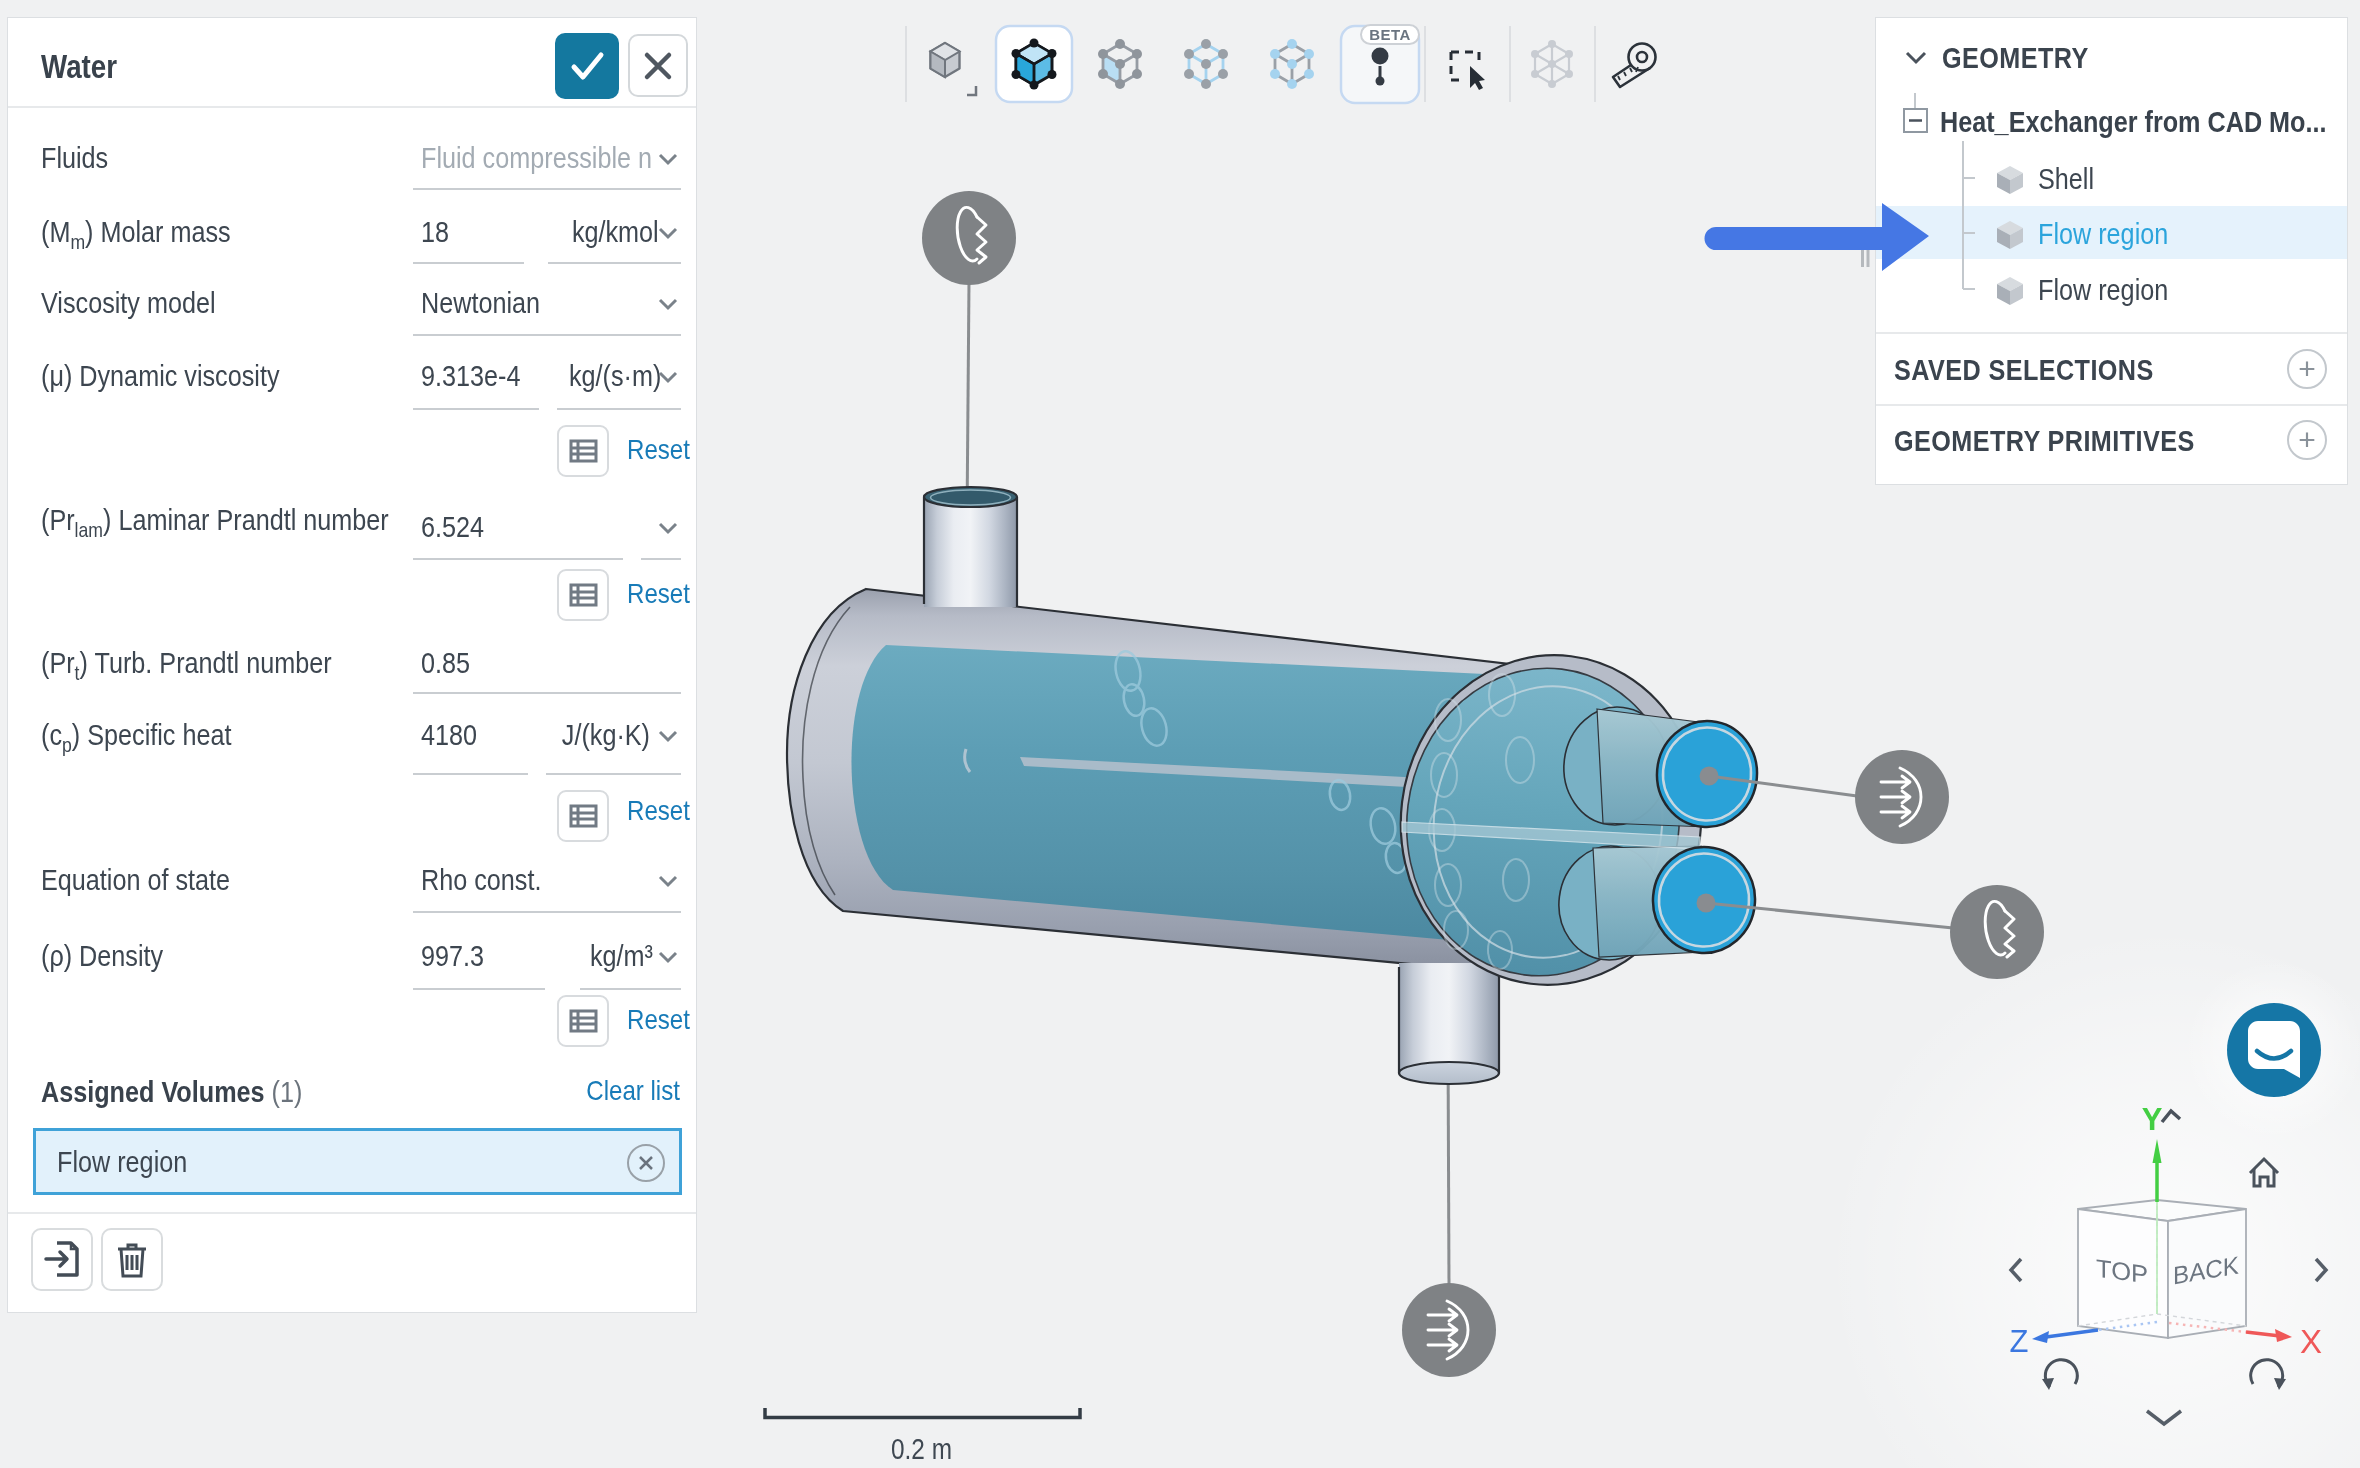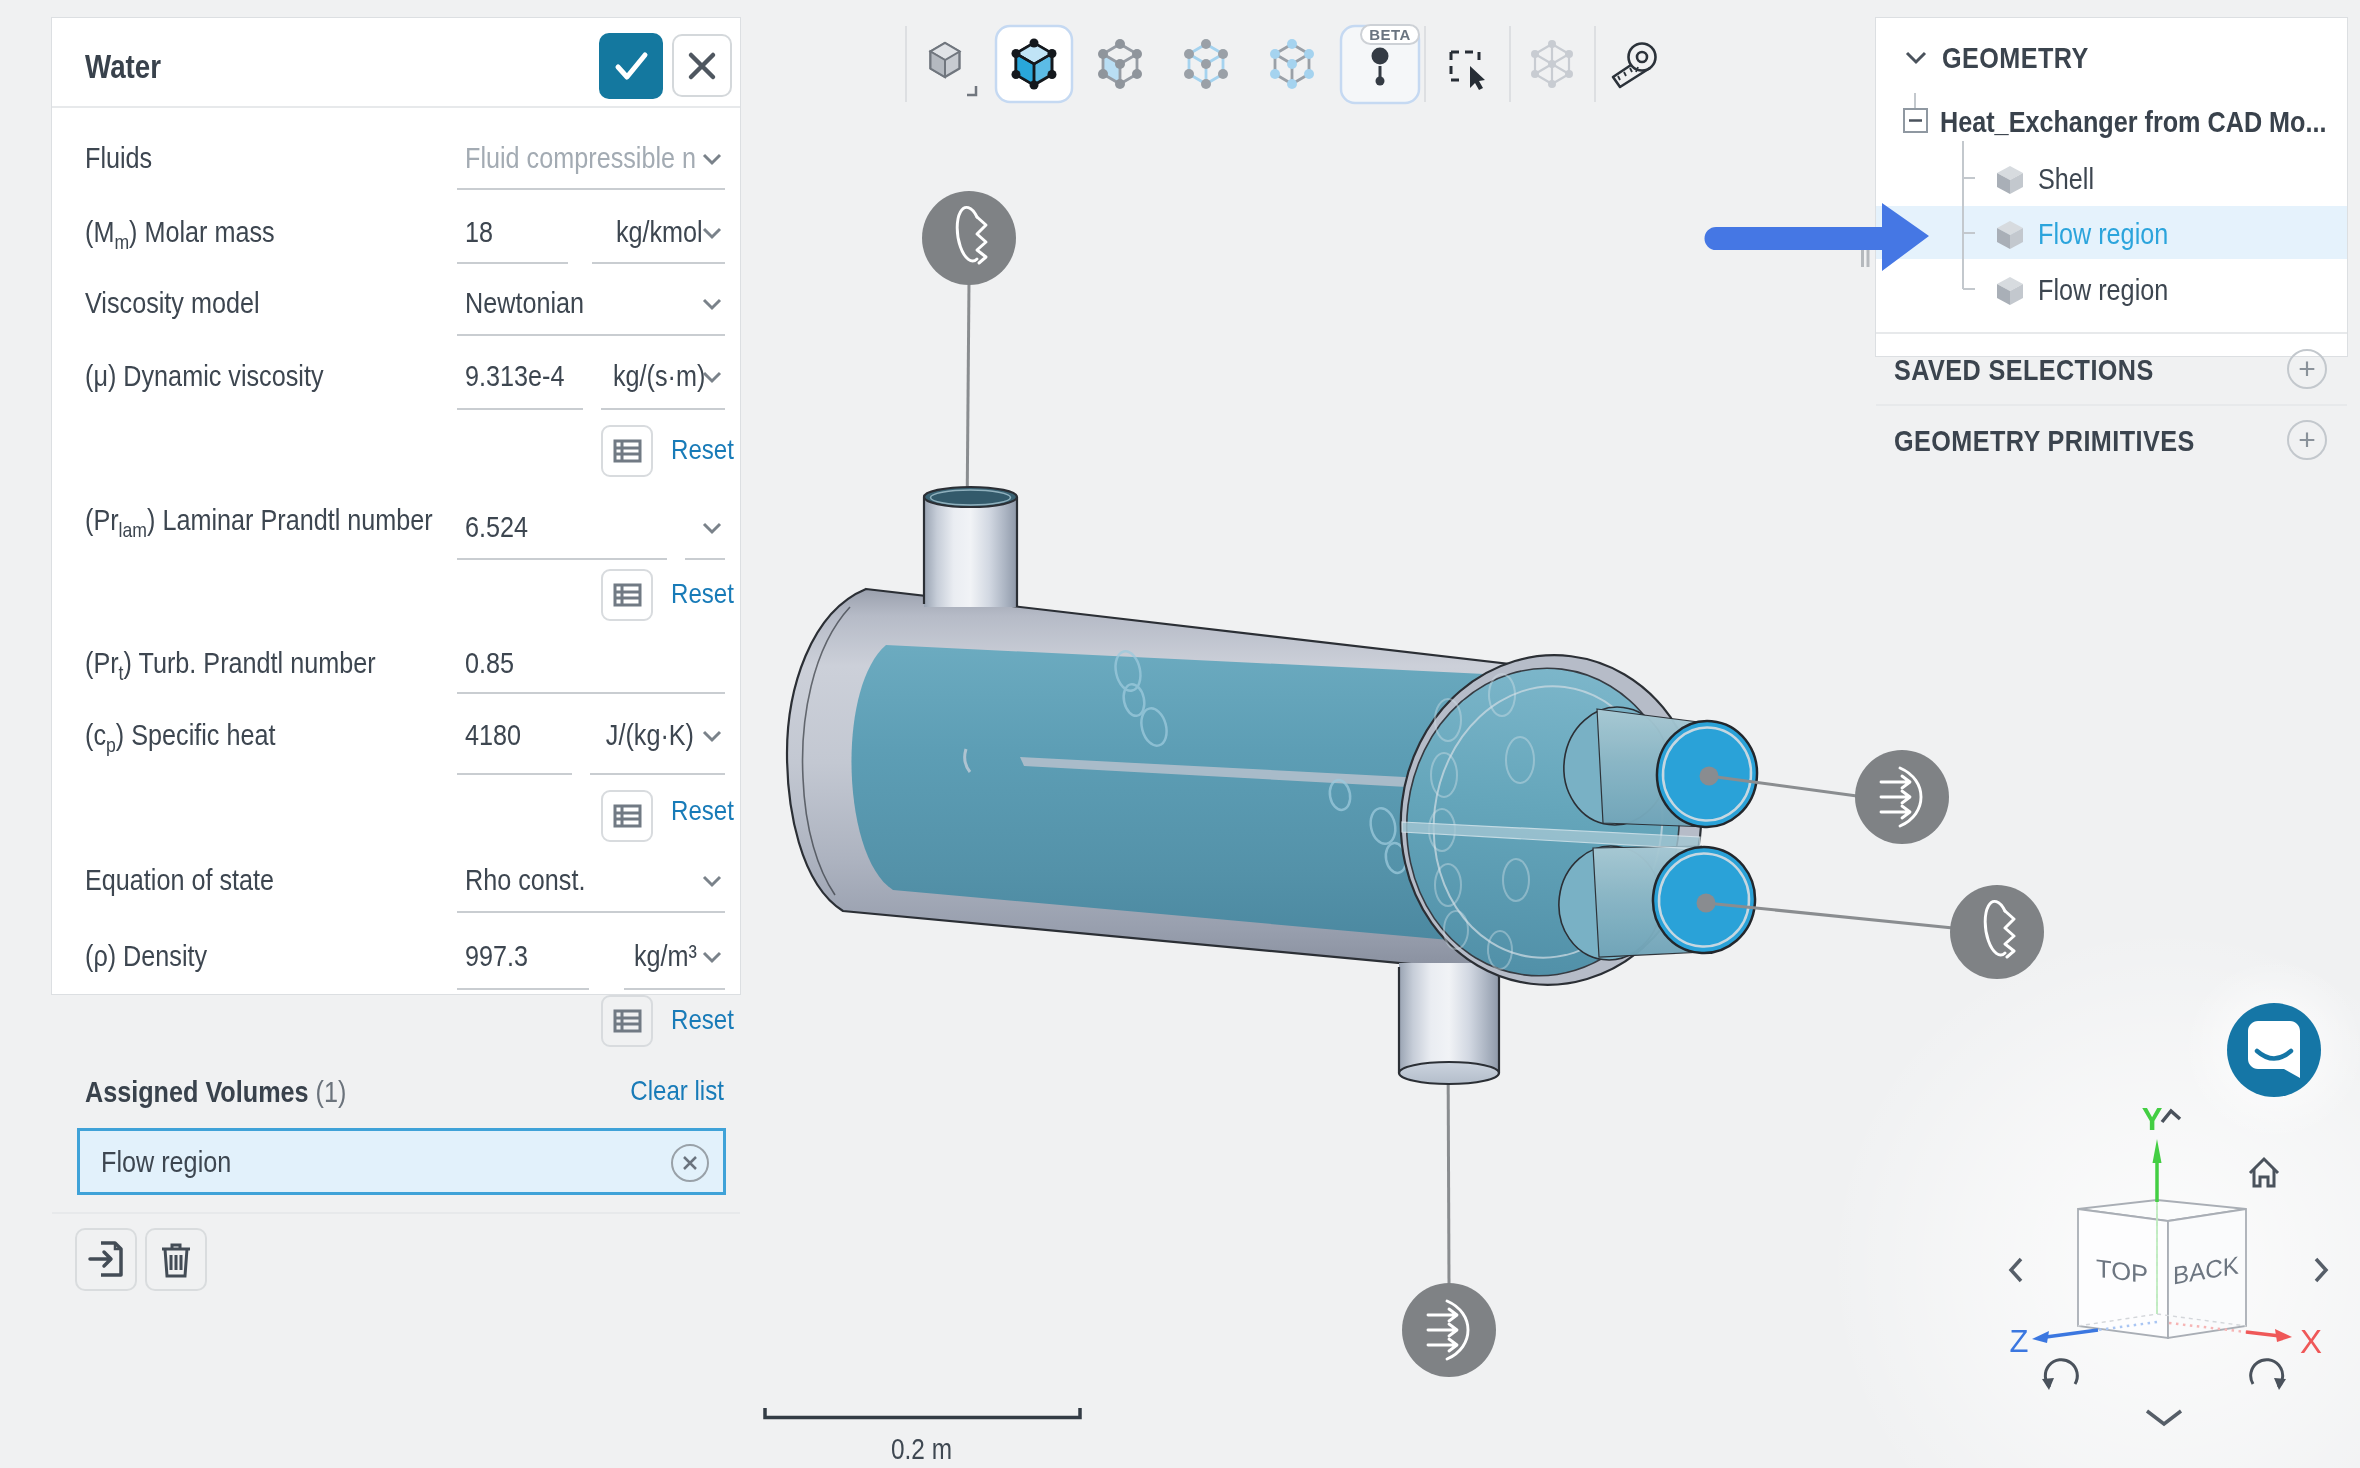--- a/index.html
+++ b/index.html
@@ -1,32 +1,32 @@
 <!DOCTYPE html>
 <html><head>
 <meta charset="utf-8">
 <style>
   * { margin:0; padding:0; box-sizing:border-box; }
   html,body { width:2360px; height:1468px; overflow:hidden; background:#f0f1f2; font-family:"Liberation Sans", sans-serif; }
   .abs { position:absolute; }
   #page { position:relative; width:2360px; height:1468px; }
   #scene { position:absolute; left:0; top:0; z-index:1; }
   
-  #lp { position:absolute; left:7px; top:17px; width:690px; height:978px; background:#fff; border:1px solid #dcdfe2; z-index:5;margin-left:44px; }
+  #lp { position:absolute; left:7px; top:17px; width:690px; height:1296px; background:#fff; border:1px solid #dcdfe2; z-index:5; }
   #lp .lbl { position:absolute; left:33px; color:#3d4650; font-size:30px; white-space:nowrap; transform:scaleX(0.84); transform-origin:0 50%; }
   #lp .val { position:absolute; color:#3d4650; font-size:30px; white-space:nowrap; transform:scaleX(0.84); transform-origin:0 50%; }
   #lp .valr { transform-origin:100% 50%; }
   #lp .muted { color:#a3abb3; }
   #lp .ul { position:absolute; height:2px; background:#c9cdd1; }
   #lp .reset { position:absolute; left:619px; color:#187bb8; font-size:28px; transform:scaleX(0.86); transform-origin:0 50%; }
   #lp .tblbtn { position:absolute; left:549px; width:52px; height:52px; border:2px solid #d8dbde; border-radius:9px; }
   #lp .chev { position:absolute; left:649px; }
   sub { font-size:70%; }
   
-  #rp { position:absolute; left:1875px; top:17px; width:473px; height:340px; background:#fff; border:1px solid #dcdfe2; z-index:5; }
+  #rp { position:absolute; left:1875px; top:17px; width:473px; height:468px; background:#fff; border:1px solid #dcdfe2; z-index:5; }
   #rp .hdr { position:absolute; color:#3b444e; font-weight:bold; font-size:30px; letter-spacing:0.5px; white-space:nowrap; transform:scaleX(0.84); transform-origin:0 50%; }
   #rp .item { position:absolute; color:#3d4650; font-size:30px; white-space:nowrap; transform:scaleX(0.84); transform-origin:0 50%; }
   #rp .plus { position:absolute; left:411px; width:40px; height:40px; border:2px solid #c3c8cd; border-radius:50%; color:#8a929a; font-size:30px; text-align:center; line-height:36px; }
   #rp .divl { position:absolute; left:0; width:471px; height:2px; background:#e7e9eb; }
 </style>
 </head>
 <body>
 <div id="page">
 
 <svg id="scene" width="2360" height="1468" viewBox="0 0 2360 1468">

